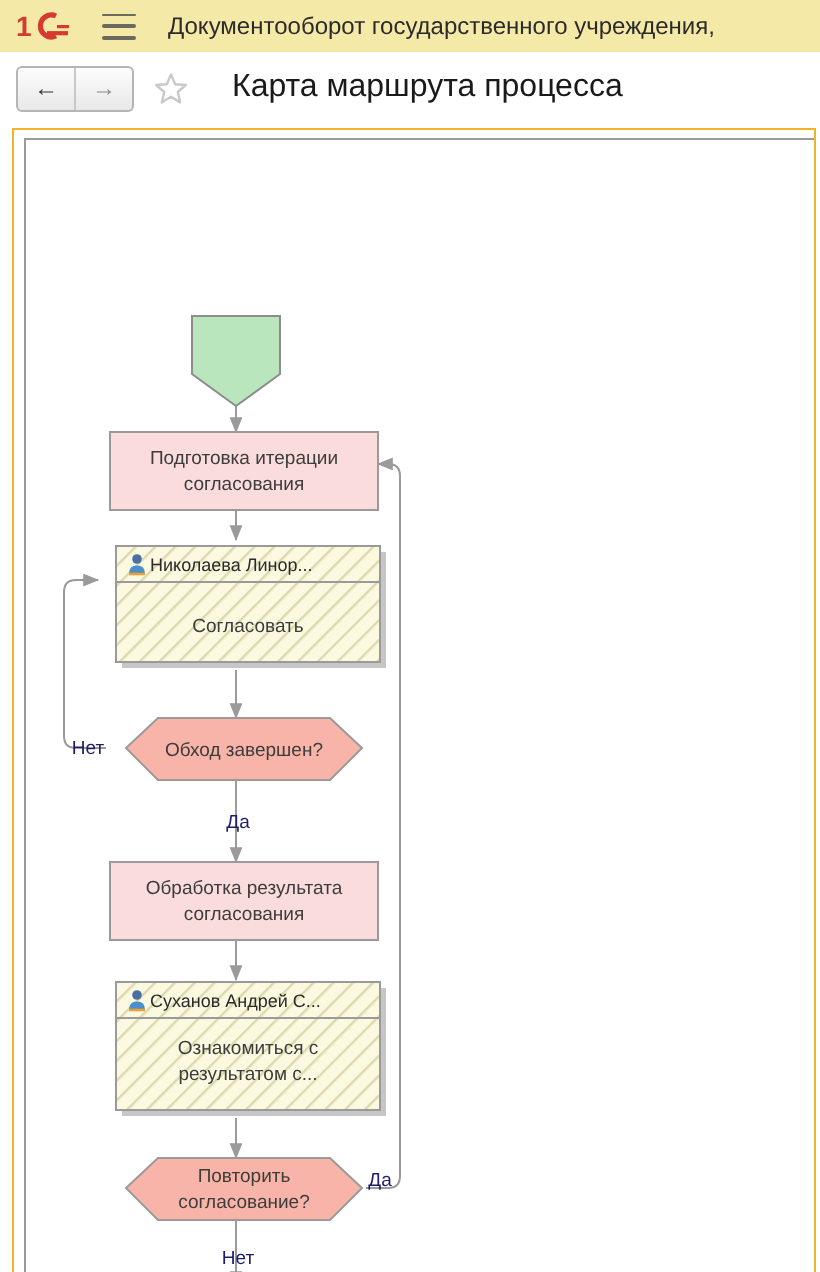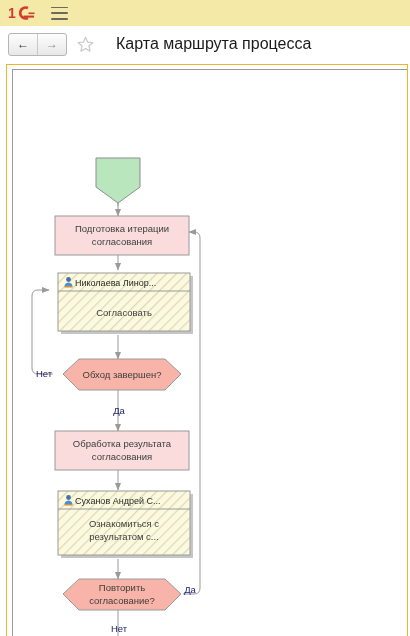--- a/index.html
+++ b/index.html
@@ -171,20 +171,21 @@
       <path d="M20.5 8.3 L26.5 8.3" stroke="#d43a2f" stroke-width="1.6" fill="none"></path>
     </svg>
   </div>
 
   <div class="burger">
     <span></span>
       <span></span>
       <span></span>
   </div>
 
+  <div class="app-title">Документооборот государственного учреждения,</div>
 </div>
 
 <div class="toolbar">
   <div class="navbtns">
     <div class="navbtn back">←</div>
     <div class="navbtn fwd">→</div>
   </div>
 
   <div class="star">
     <svg width="17" height="17" viewBox="0 0 17 17" aria-hidden="true">

